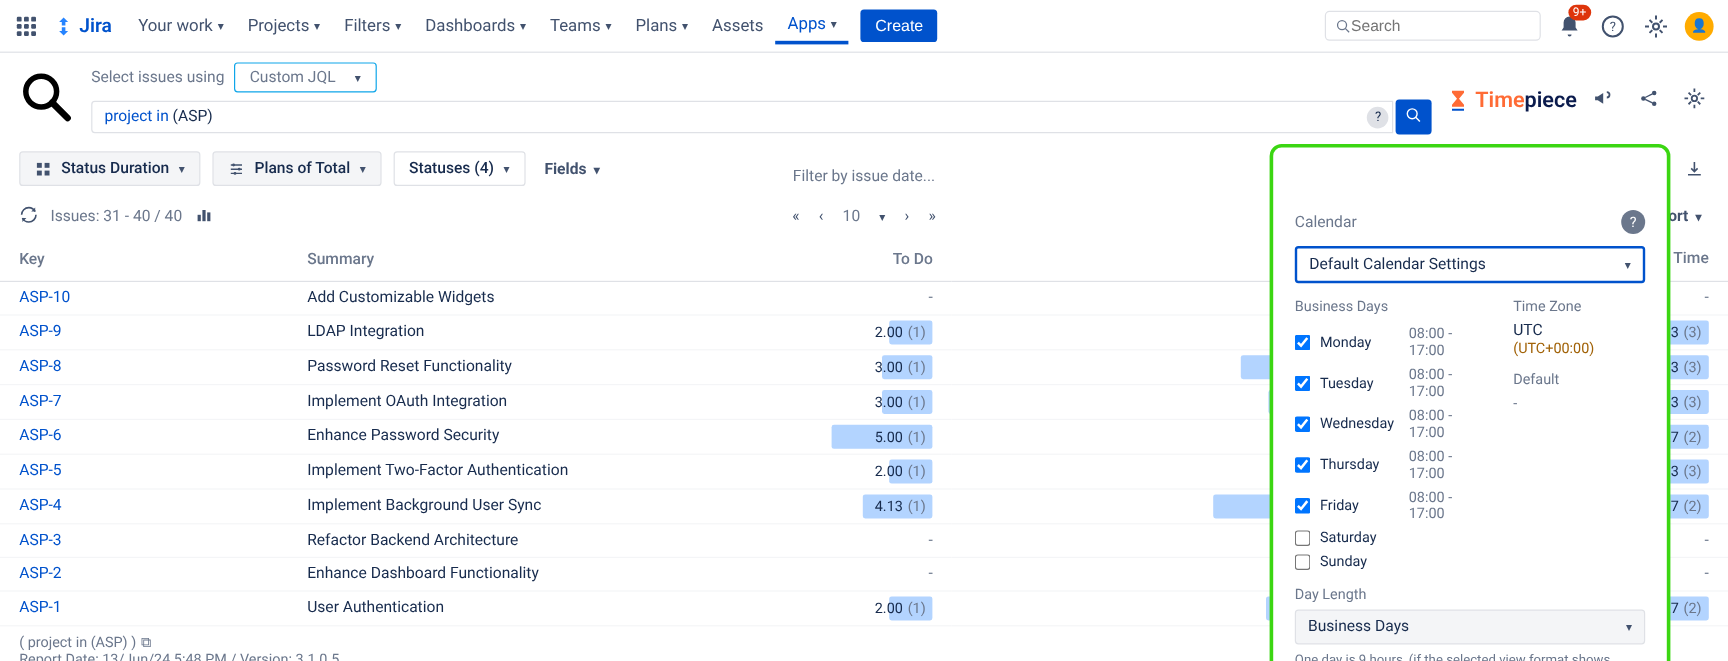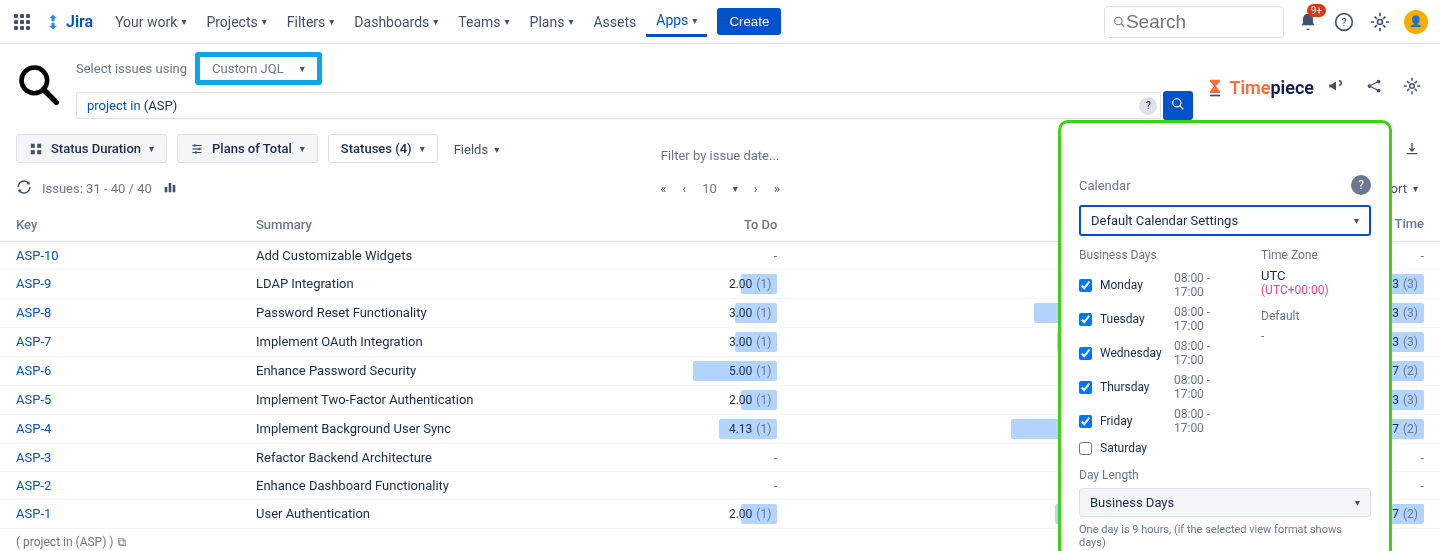--- a/index.html
+++ b/index.html
@@ -8,45 +8,45 @@
     .topbar-left { display: flex; align-items: center; gap: 2px; }
     .apps-icon { width: 20px; height: 20px; display: grid; grid-template-columns: repeat(3, 4px); grid-template-rows: repeat(3, 4px); gap: 2px; padding: 2px; cursor: pointer; }
     .apps-icon div { background: #42526e; border-radius: 1px; }
     .jira-logo { display: flex; align-items: center; gap: 4px; margin: 0 10px; cursor: pointer; color: #0052cc; font-weight: 600; font-size: 16px; }
     .nav-item { padding: 6px 10px; cursor: pointer; display: flex; align-items: center; gap: 4px; color: #42526e; font-size: 14px; border-radius: 3px; }
     .nav-item.active { color: #0052cc; border-bottom: 3px solid #0052cc; border-radius: 0; }
     .chev { font-size: 10px; color: #42526e; }
     .create-btn { background: #0052cc; color: #fff; border: none; padding: 6px 12px; border-radius: 3px; font-weight: 500; cursor: pointer; margin-left: 8px; }
     .topbar-right { margin-left: auto; display: flex; align-items: center; gap: 12px; }
     .search-box { display: flex; align-items: center; border: 1px solid #dfe1e6; border-radius: 4px; padding: 4px 8px; width: 180px; }
-    .search-box input { border: none; outline: none; font-size: 19px; width: 100%; }
+    .search-box input { border: none; outline: none; font-size: 13px; width: 100%; }
     .notif { position: relative; cursor: pointer; }
     .notif-badge { position: absolute; top: -6px; right: -6px; background: #de350b; color: #fff; font-size: 10px; padding: 1px 4px; border-radius: 8px; }
     .icon-btn { width: 24px; height: 24px; display: flex; align-items: center; justify-content: center; cursor: pointer; color: #42526e; }
     .avatar { width: 24px; height: 24px; border-radius: 50%; background: #ffab00; display: flex; align-items: center; justify-content: center; font-size: 11px; color: #fff; }
 
     .toolbar-row { display: flex; align-items: center; padding: 8px 16px; gap: 12px; }
     .big-search { width: 48px; height: 48px; }
     .big-search svg { width: 44px; height: 44px; }
     .toolbar-content { flex: 1; display: flex; flex-direction: column; gap: 6px; }
     .select-row { display: flex; align-items: center; gap: 8px; color: #6b778c; font-size: 13px; }
-    .custom-jql { border: 5px solid #0ea5e9; border-radius: 3px; padding: 4px 12px; cursor: pointer; display: flex; align-items: center; gap: 16px; }
+    .custom-jql { border: 1px solid #0ea5e9; border-radius: 3px; padding: 4px 12px; cursor: pointer; display: flex; align-items: center; gap: 16px; }
     .jql-input-row { display: flex; align-items: center; gap: 6px; }
     .jql-input { flex: 1; border: 1px solid #dfe1e6; border-radius: 3px 0 0 3px; padding: 5px 10px; font-size: 13px; }
     .jql-input .kw { color: #0052cc; }
     .jql-help { width: 18px; height: 18px; background: #dfe1e6; border-radius: 50%; display: flex; align-items: center; justify-content: center; font-size: 11px; margin-left: -28px; cursor: pointer; }
     .jql-search-btn { background: #0052cc; color: #fff; border: none; padding: 6px 8px; border-radius: 3px; cursor: pointer; }
     .timepiece { display: flex; align-items: center; gap: 4px; font-weight: 600; font-size: 18px; color: #0b1b4d; }
     .timepiece .orange { color: #ff6b35; }
     .right-icons { display: flex; gap: 14px; align-items: center; }
 
     .filter-row { display: flex; align-items: flex-end; padding: 6px 16px; gap: 10px; position: relative; }
     .pill { border: 1px solid #dfe1e6; background: #f4f5f7; border-radius: 3px; padding: 6px 12px; cursor: pointer; display: flex; align-items: center; gap: 8px; font-size: 13px; font-weight: 500; }
     .pill.outline { background: #fff; }
-    .link-btn { color: #42526e; cursor: pointer; display: flex; align-items: center; gap: 6px; font-size: 13px; padding: 6px; }
+    .link-btn { color: #42526e; cursor: pointer; display: flex; align-items: center; gap: 6px; font-size: 13px; padding: 6px; font-weight: bold; }
     .filter-center { position: absolute; left: 50%; transform: translateX(-50%); color: #6b778c; font-size: 13px; }
     .right-controls { margin-left: auto; display: flex; align-items: center; gap: 10px; }
     .calendar-btn { background: #253858; color: #fff; border: none; padding: 7px 14px; border-radius: 3px; cursor: pointer; display: flex; align-items: center; gap: 8px; font-weight: 500; }
     .days-btn { border: 1px solid #dfe1e6; border-radius: 3px; padding: 6px 12px; cursor: pointer; display: flex; align-items: center; gap: 6px; font-size: 13px; }
 
     .table-controls { display: flex; align-items: center; padding: 6px 16px; gap: 10px; color: #6b778c; font-size: 13px; }
     .refresh-icon { cursor: pointer; color: #42526e; }
     .chart-icon { cursor: pointer; }
     .pagination { position: absolute; left: 50%; transform: translateX(-50%); display: flex; align-items: center; gap: 16px; }
     .page-btn { cursor: pointer; color: #42526e; font-size: 13px; }
@@ -420,26 +420,31 @@
           <div class="day-row">
             <input type="checkbox" checked="" style="">
             <span class="day-name">Friday</span>
             <span class="day-time">08:00 - 17:00</span>
           </div>
           <div class="day-row">
             <input type="checkbox" style="">
             <span class="day-name">Saturday</span>
             <span class="day-time"></span>
           </div>
+          <div class="day-row">
+            <input type="checkbox" style="">
+            <span class="day-name">Sunday</span>
+            <span class="day-time"></span>
+          </div>
         </div>
     </div>
     <div class="cal-col" style="flex:0 0 110px">
       <div class="cal-subhead">Time Zone</div>
       <div style="font-size:13px">UTC</div>
-      <div style="font-size:12px;color:#ec4899">(UTC+00:00)</div>
+      <div style="font-size:12px;color:#a16207">(UTC+00:00)</div>
       <div class="cal-subhead" style="margin-top:12px">Default</div>
       <div style="font-size:12px;color:#6b778c">-</div>
     </div>
   </div>
   <div class="cal-subhead" style="margin-top:10px">Day Length</div>
   <div class="daylen-select">
     <span>Business Days</span>
     <span class="chev">▾</span>
   </div>
   <div class="hint">One day is 9 hours, (if the selected view format shows days)</div>

